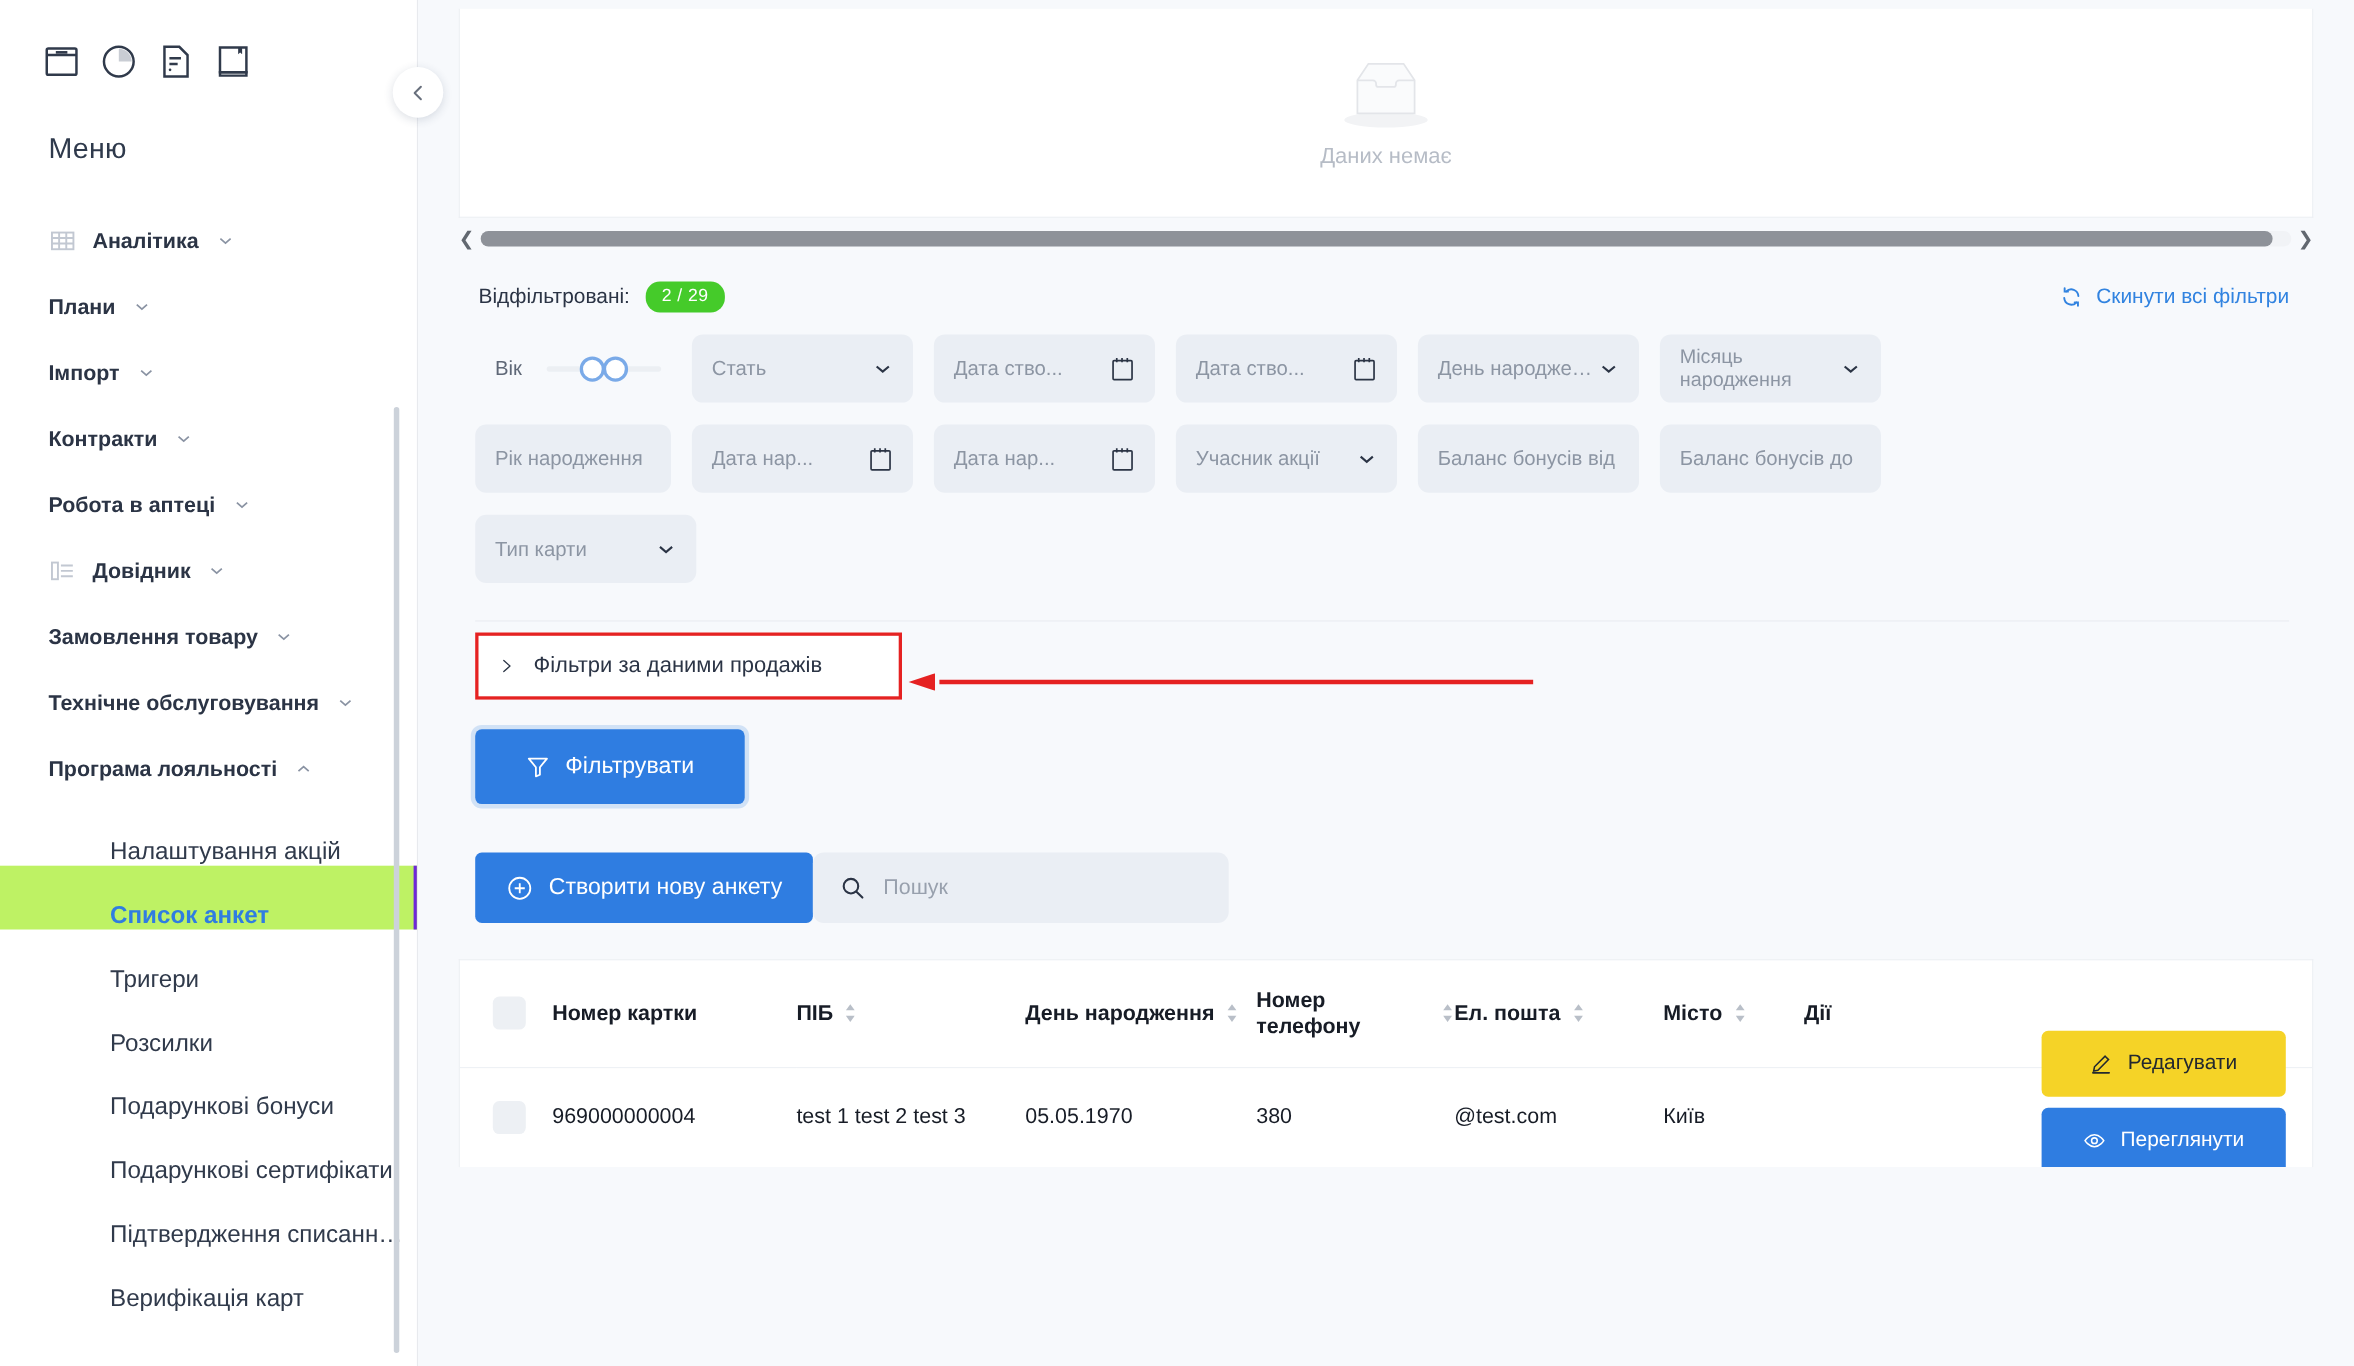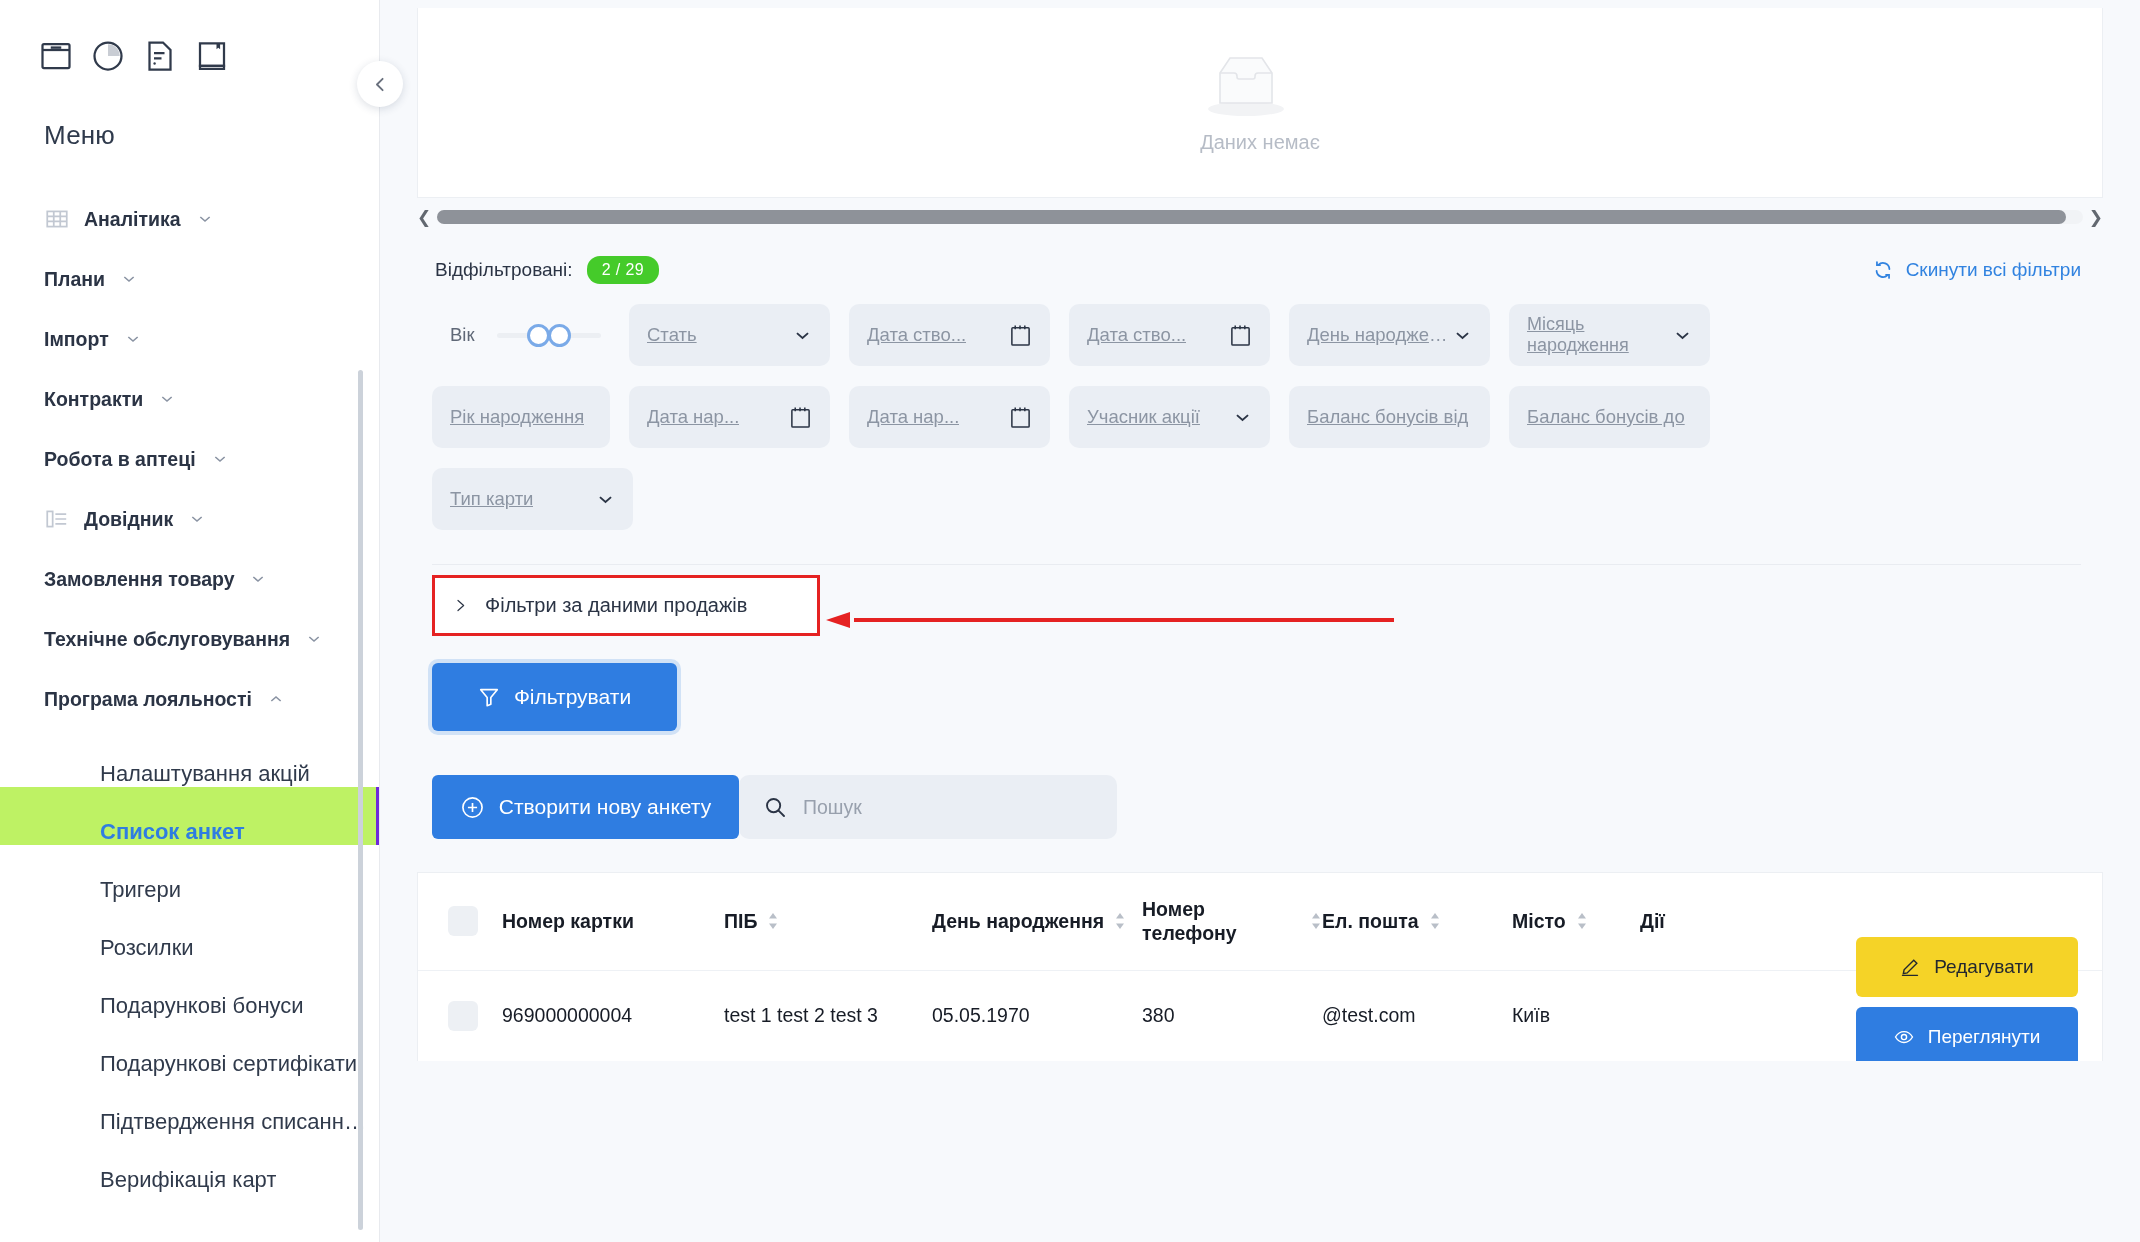--- a/index.html
+++ b/index.html
@@ -113,21 +113,21 @@
     margin-left: 37px;
     background: #ffffff;
     border: 1px solid #eceff3;
     border-top: none;
     height: 190px;
     display: flex;
     align-items: center;
     justify-content: center;
     flex-direction: column;
   }
-  .empty-inner { display:flex; flex-direction: column; align-items:flex-start; }
+  .empty-inner { display:flex; flex-direction: column; align-items:center; }
   .empty-icon { width: 92px; height: 68px; }
   .empty-text {
     font-size: 20px;
     color: #b6bcc6;
     margin-top: 12px;
   }
 
   
   .hscroll {
     margin: 6px 37px 0 37px;
@@ -204,21 +204,21 @@
     display: flex;
     align-items: center;
     justify-content: space-between;
     padding: 0 18px;
     color: #8c95a3;
     font-size: 18.5px;
     cursor: pointer;
     flex: 0 0 auto;
   }
   .fld.w2 { width: 201px; }
-  .fld .lbl { white-space: nowrap; overflow: hidden; text-overflow: ellipsis; text-decoration: underline; }
+  .fld .lbl { white-space: nowrap; overflow: hidden; text-overflow: ellipsis; }
   .fld .lbl.two { white-space: normal; line-height: 1.15; font-size: 18px; }
   .fld svg { flex: 0 0 auto; color: #2b3445; }
   .fld .cal { width: 23px; height: 25px; }
   .fld .cv { width: 19px; height: 19px; }
 
   
   .fld-age {
     display: flex;
     align-items: center;
     gap: 22px;

